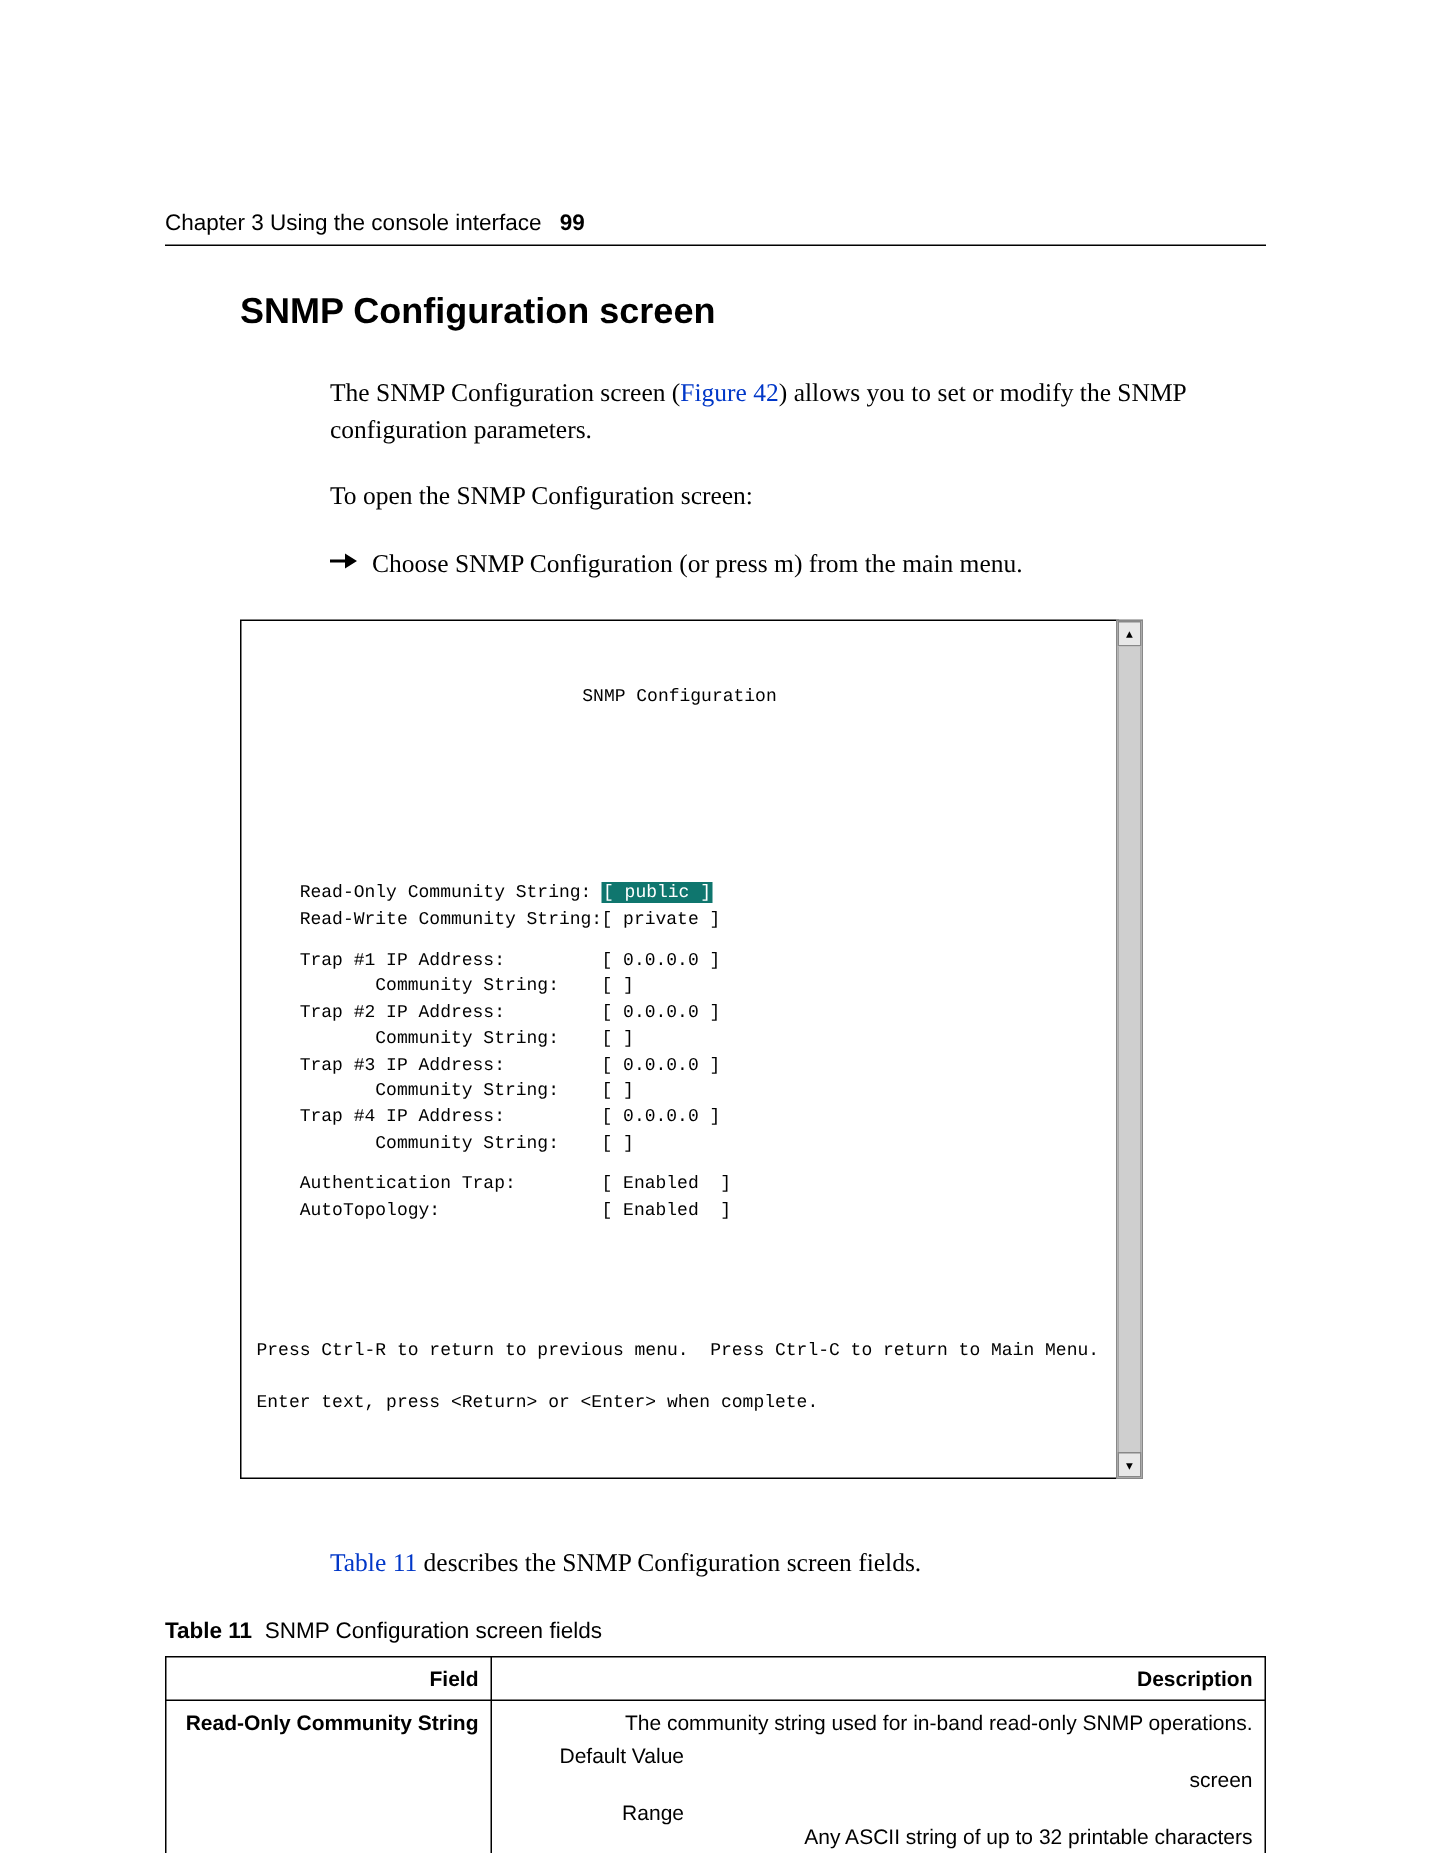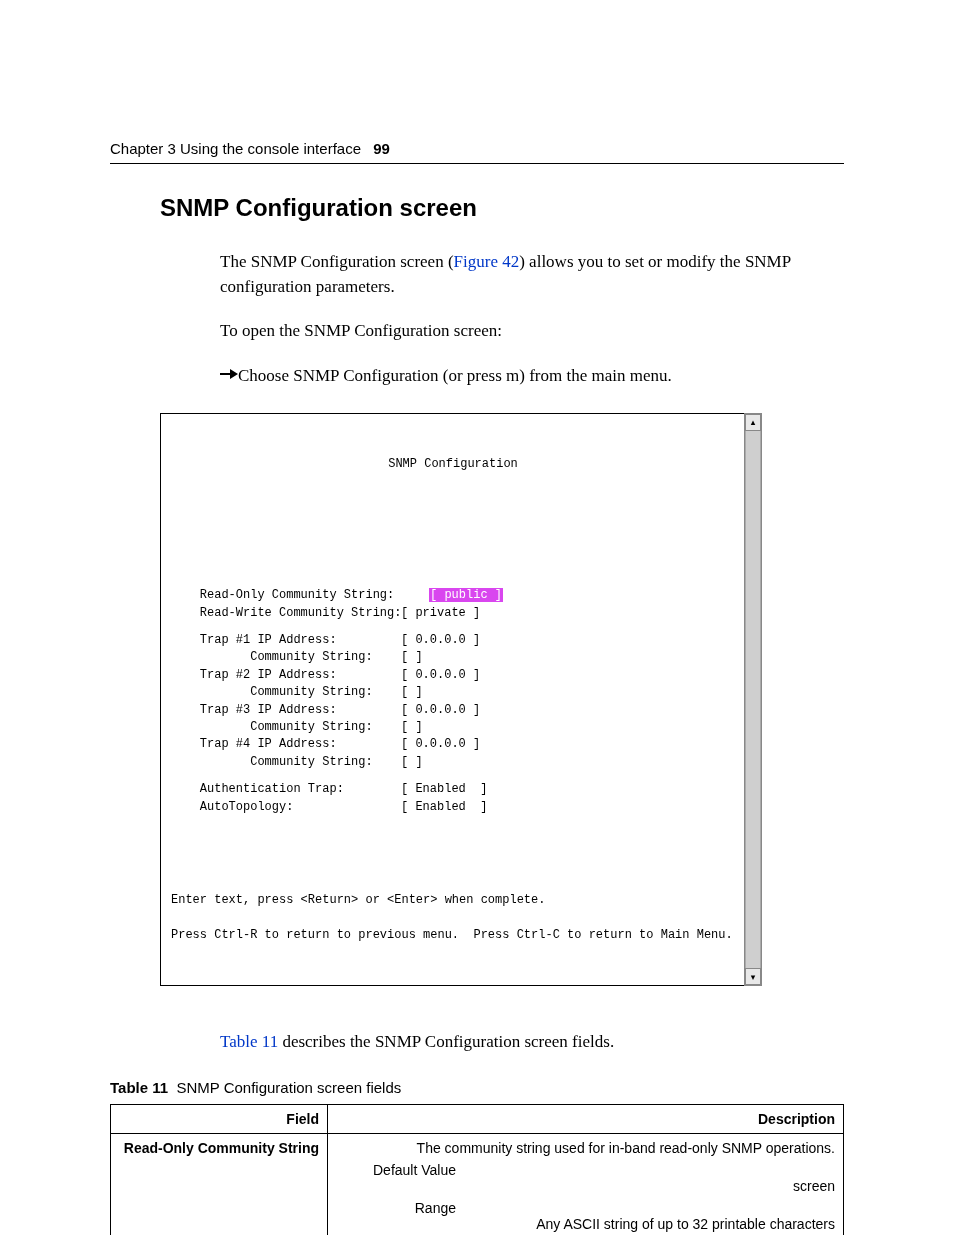--- a/index.html
+++ b/index.html
@@ -38,20 +38,21 @@
     margin-left: 110px;
     font-size: 17px;
     line-height: 1.45;
   }
   .body-text p { margin: 0 0 20px 0; }
   .link { color: #0037c8; }
   .arrow-line {
     margin: 0 0 24px 0;
     display: flex;
     align-items: flex-start;
+    gap: 10px;
   }
   .arrow-svg { flex: 0 0 auto; margin-top: 4px; }
   .caption {
     font-family: Arial, Helvetica, sans-serif;
     font-size: 15px;
     margin: 24px 0 8px 0;
   }
   .caption .cap-bold { font-weight: bold; }
 
   
@@ -67,21 +68,21 @@
     font-size: 12px;
     line-height: 1.45;
     padding: 8px 10px 6px 10px;
     white-space: pre;
     position: relative;
   }
   .console .title { text-align: center; display:block; margin-bottom: 18px; }
   .console .row { display: flex; }
   .console .lbl { width: 230px; }
   .console .val { }
-  .hl { background: #d946ef; color: #fff; padding: 0 1px; margin-left: 28px; }
+  .hl { background: #0f766e; color: #fff; padding: 0 1px; }
   .vscroll {
     position: absolute;
     right: -16px;
     top: 0;
     bottom: 0;
     width: 16px;
     background: #d8d8d8;
     border: 1px solid #888;
     display: flex;
     flex-direction: column;
@@ -145,22 +146,22 @@
     </div>
   </div>
 
 
   <div class="console-wrap">
     <div class="console">
       <span class="title">SNMP Configuration</span>
       <div style="height:26px"></div>
       <div id="console-rows"><div class="row"><span class="lbl">    Read-Only Community String:</span><span class="val"><span class="hl">[ public ]</span></span></div><div class="row"><span class="lbl">    Read-Write Community String:</span><span class="val">[ private ]</span></div><div style="height: 10px;"></div><div class="row"><span class="lbl">    Trap #1 IP Address:</span><span class="val">[ 0.0.0.0 ]</span></div><div class="row"><span class="lbl">           Community String:</span><span class="val">[ ]</span></div><div class="row"><span class="lbl">    Trap #2 IP Address:</span><span class="val">[ 0.0.0.0 ]</span></div><div class="row"><span class="lbl">           Community String:</span><span class="val">[ ]</span></div><div class="row"><span class="lbl">    Trap #3 IP Address:</span><span class="val">[ 0.0.0.0 ]</span></div><div class="row"><span class="lbl">           Community String:</span><span class="val">[ ]</span></div><div class="row"><span class="lbl">    Trap #4 IP Address:</span><span class="val">[ 0.0.0.0 ]</span></div><div class="row"><span class="lbl">           Community String:</span><span class="val">[ ]</span></div><div style="height: 10px;"></div><div class="row"><span class="lbl">    Authentication Trap:</span><span class="val">[ Enabled  ]</span></div><div class="row"><span class="lbl">    AutoTopology:</span><span class="val">[ Enabled  ]</span></div></div>
       <div style="height:24px"></div>
+<div>Press Ctrl-R to return to previous menu.  Press Ctrl-C to return to Main Menu.</div>
 <div>Enter text, press &lt;Return&gt; or &lt;Enter&gt; when complete.</div>
-<div>Press Ctrl-R to return to previous menu.  Press Ctrl-C to return to Main Menu.</div>
     </div>
     <div class="vscroll">
       <div class="btn">▴</div>
       <div class="track"></div>
       <div class="btn">▾</div>
     </div>
   </div>
 
   <div class="body-text" style="margin-top:44px;">
     <p>

